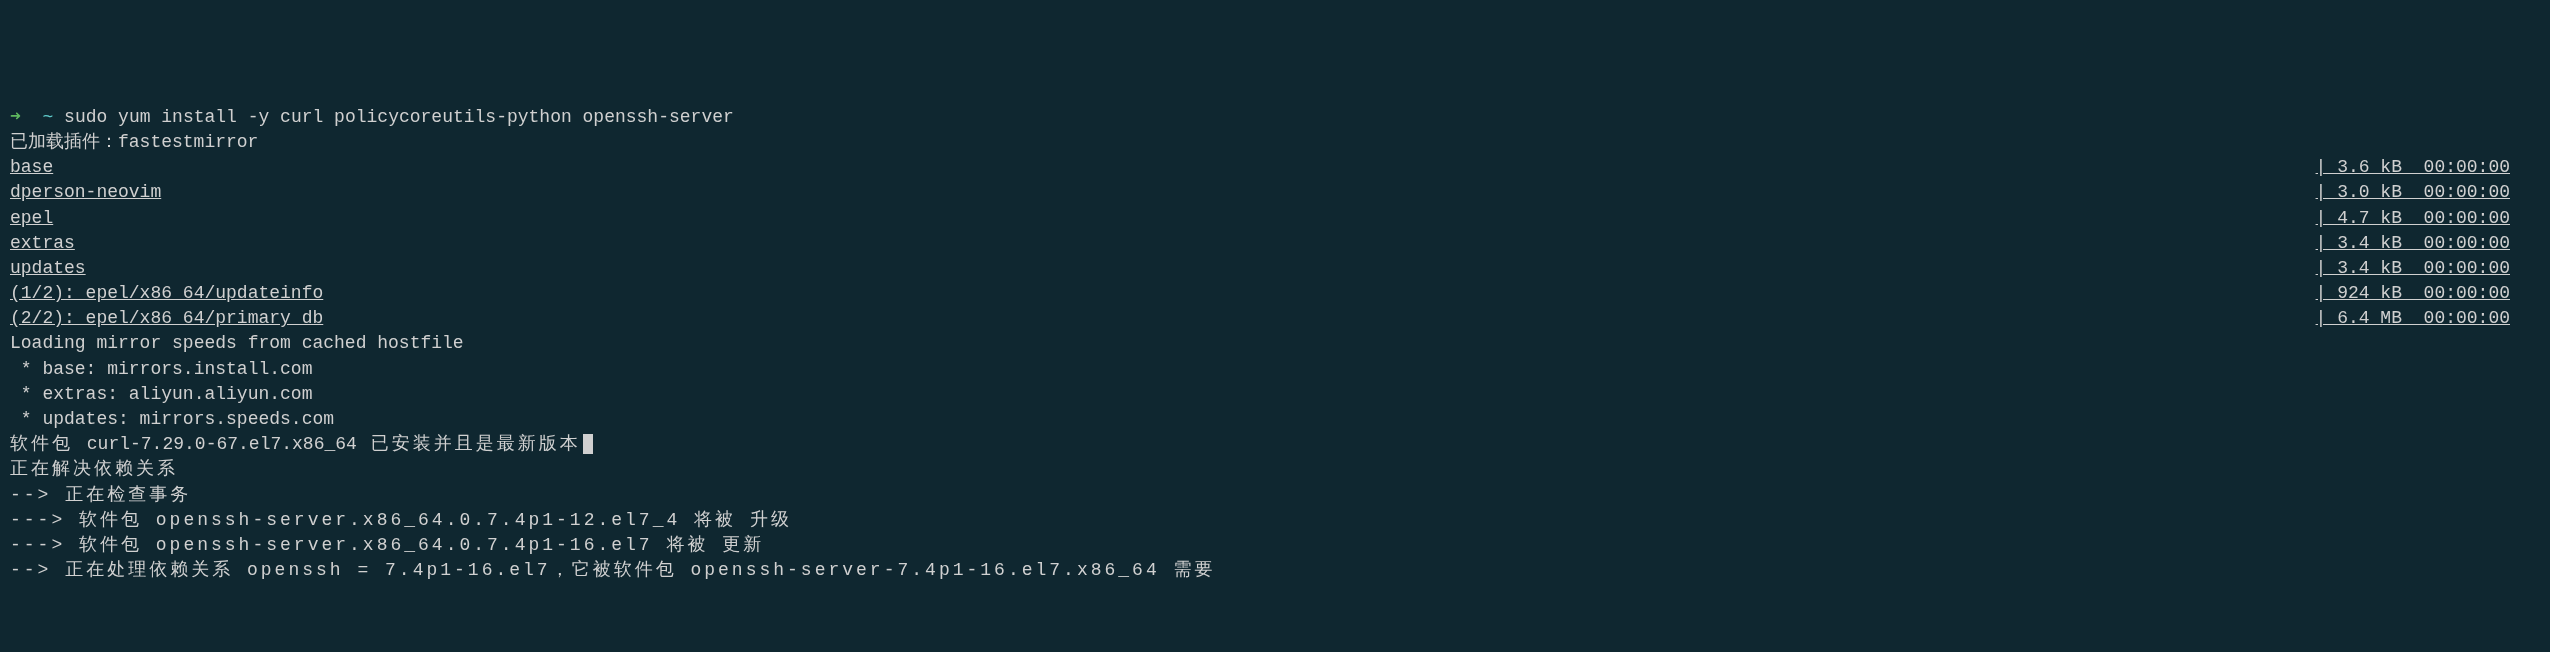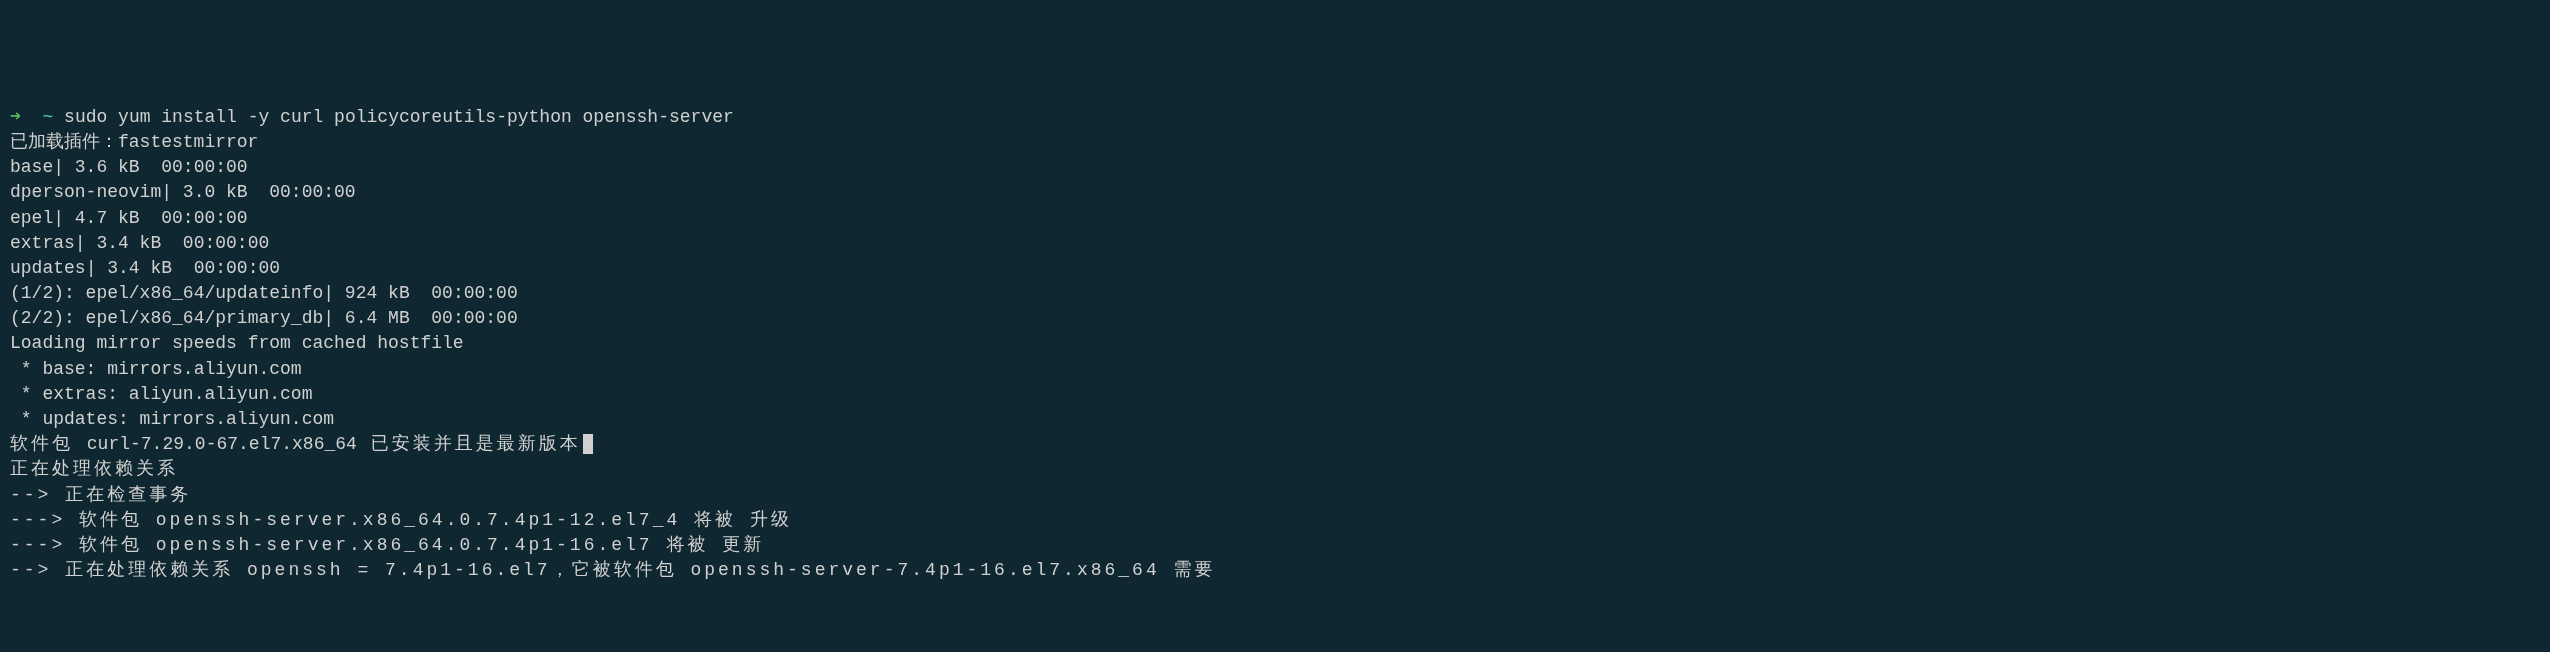--- a/index.html
+++ b/index.html
@@ -24,20 +24,22 @@
       font-weight: bold;
     }
     .tilde {
       color: #5fcccc;
     }
     .command {
       color: #d0d0d0;
     }
     .line {
       display: flex;
+      justify-content: space-between;
+      text-decoration: underline;
     }
     .left {
       flex: 0 0 auto;
     }
     .right {
       flex: 0 0 auto;
       padding-right: 30px;
     }
     .cursor {
       background-color: #d0d0d0;
@@ -52,24 +54,24 @@
     }
   </style>
 </head>
 <body>
 
 
 
 <div><span><span class="arrow">➜</span>  <span class="tilde">~</span> <span class="command">sudo yum install -y curl policycoreutils-python openssh-server</span></span>
 <span>已加载插件：fastestmirror</span>
 <div class="line"><span class="left">base</span><span class="right">| 3.6 kB  00:00:00</span></div><div class="line"><span class="left">dperson-neovim</span><span class="right">| 3.0 kB  00:00:00</span></div><div class="line"><span class="left">epel</span><span class="right">| 4.7 kB  00:00:00</span></div><div class="line"><span class="left">extras</span><span class="right">| 3.4 kB  00:00:00</span></div><div class="line"><span class="left">updates</span><span class="right">| 3.4 kB  00:00:00</span></div><div class="line"><span class="left">(1/2): epel/x86_64/updateinfo</span><span class="right">| 924 kB  00:00:00</span></div><div class="line"><span class="left">(2/2): epel/x86_64/primary_db</span><span class="right">| 6.4 MB  00:00:00</span></div><span>Loading mirror speeds from cached hostfile</span>
-<span> * base: mirrors.aliyun.com</span>
+<span> * base: mirrors.install.com</span>
 <span> * extras: aliyun.aliyun.com</span>
-<span> * updates: mirrors.aliyun.com</span>
+<span> * updates: mirrors.speeds.com</span>
 <span><span class="spaced">软件包 </span><span>curl-7.29.0-67.el7.x86_64</span><span class="spaced"> 已安装并且是最新版本</span><span class="cursor"></span></span>
-<span class="spaced">正在处理依赖关系</span>
+<span class="spaced">正在解决依赖关系</span>
 <span class="spaced">--&gt; 正在检查事务</span>
 <span class="spaced">---&gt; 软件包 openssh-server.x86_64.0.7.4p1-12.el7_4 将被 升级</span>
 <span class="spaced">---&gt; 软件包 openssh-server.x86_64.0.7.4p1-16.el7 将被 更新</span>
 <span class="spaced">--&gt; 正在处理依赖关系 openssh = 7.4p1-16.el7，它被软件包 openssh-server-7.4p1-16.el7.x86_64 需要</span></div>
 
 
 
 
 </body></html>

